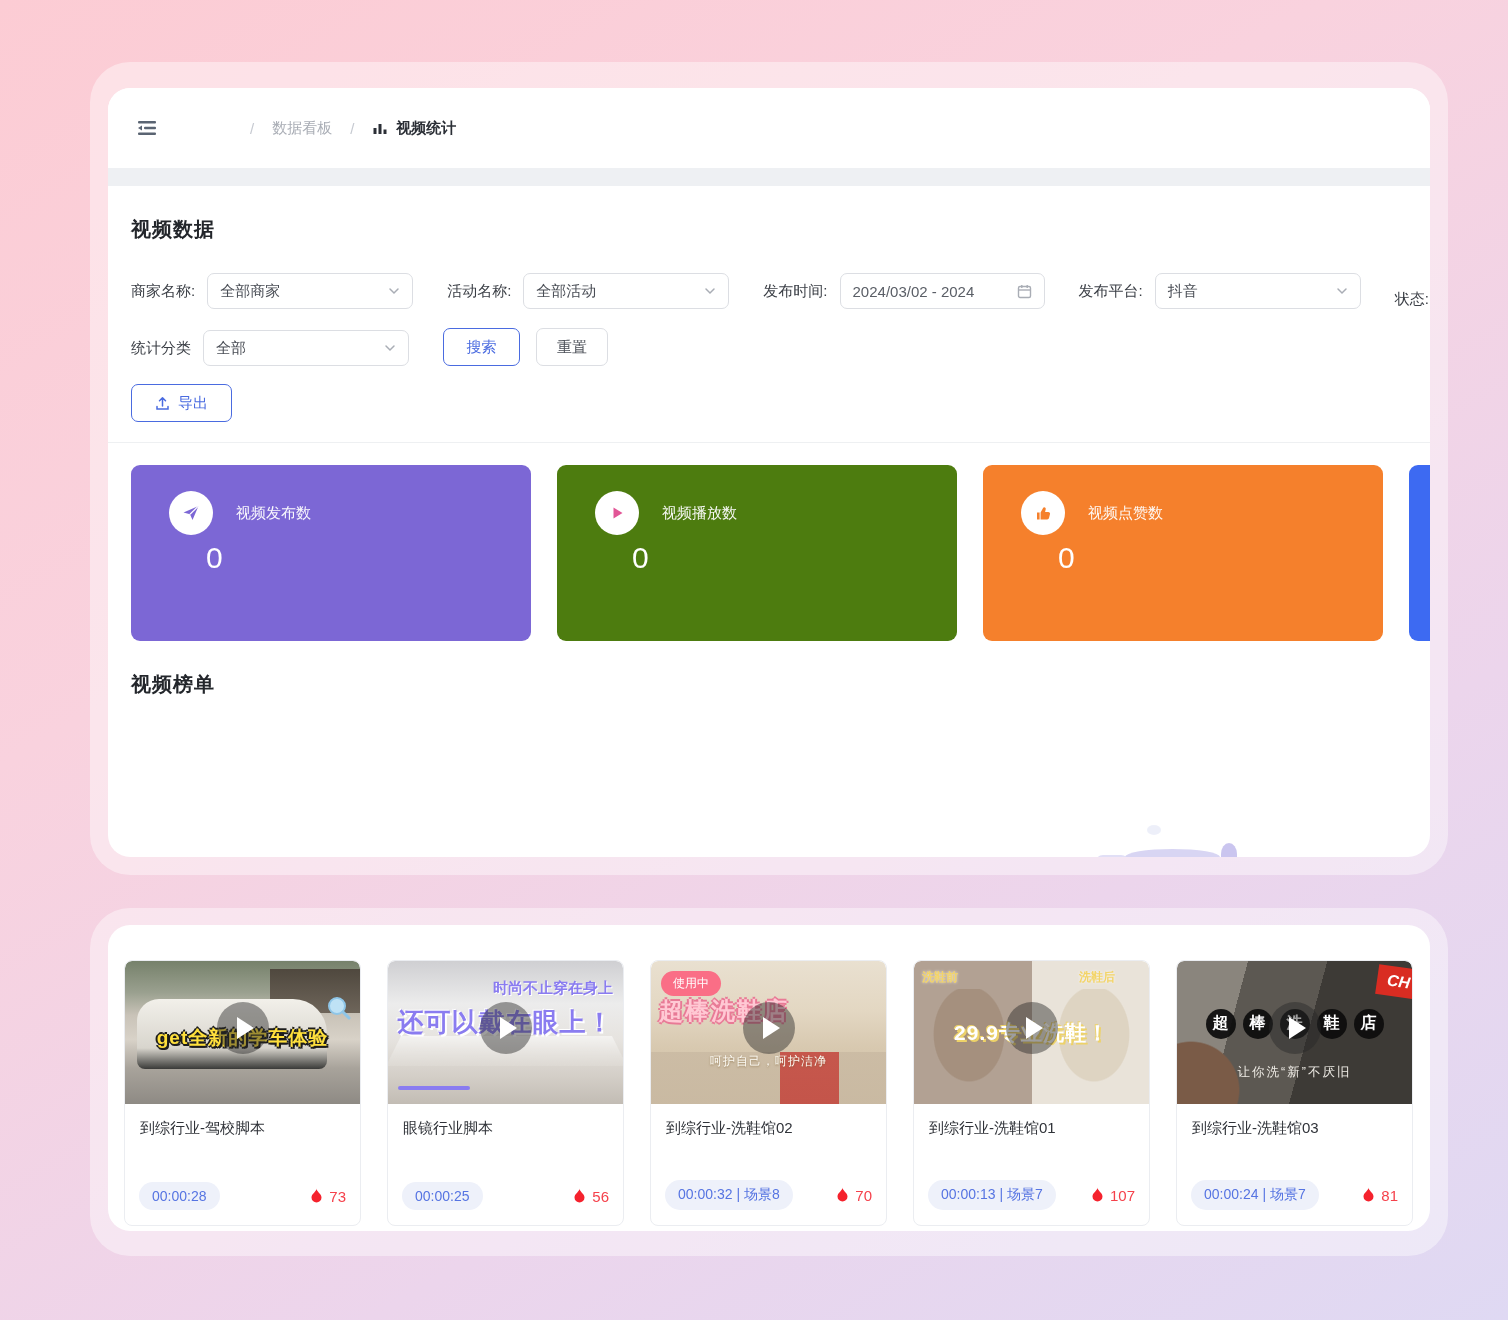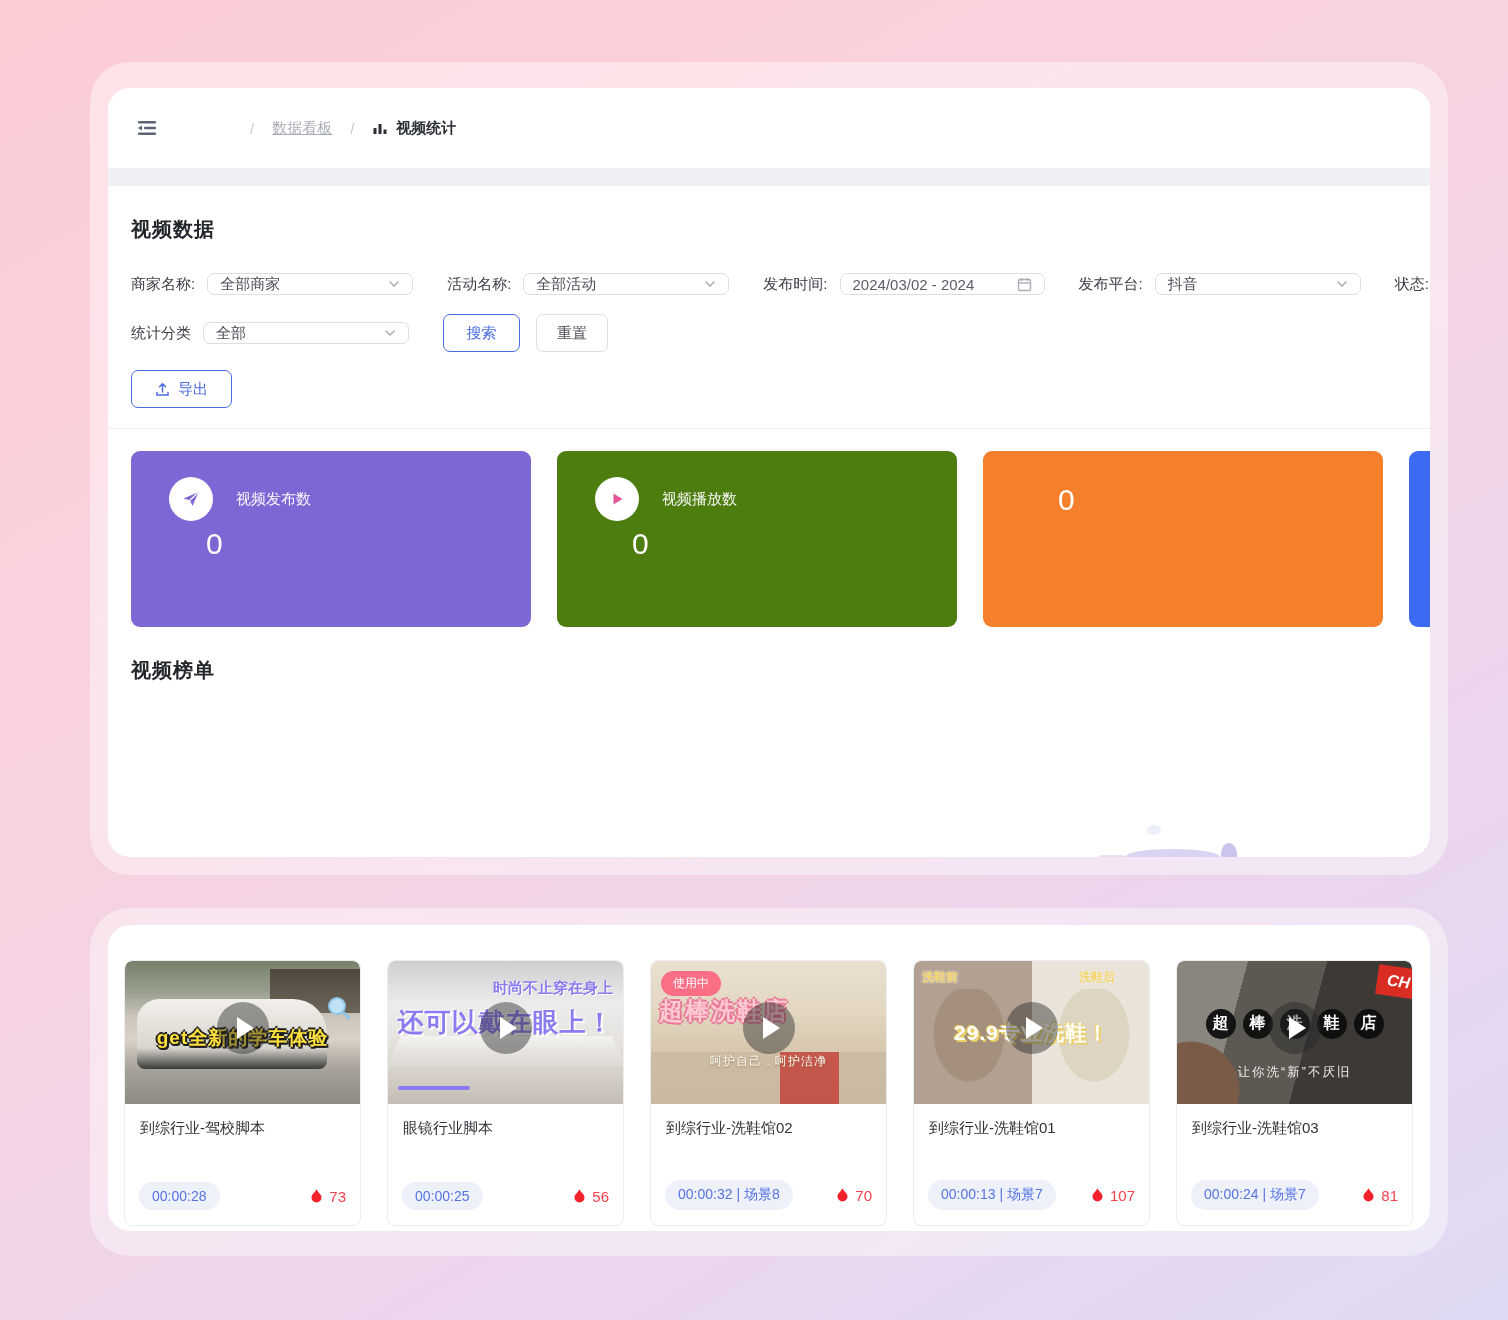--- a/index.html
+++ b/index.html
@@ -14,32 +14,32 @@
   .wrapper-bottom { left:90px; top:908px; width:1358px; height:348px; }
   .panel { position:absolute; background:#fff; border-radius:22px; overflow:hidden; }
   .panel-top { left:108px; top:88px; width:1322px; height:769px; }
   .panel-bottom { left:108px; top:925px; width:1322px; height:306px; }
 
   
   .app-header { height:80px; display:flex; align-items:center; padding:0 26px; background:#fff; }
   .collapse-btn { width:26px; height:26px; display:flex; align-items:center; justify-content:center; cursor:pointer; }
   .breadcrumb { display:flex; align-items:center; margin-left:72px; font-size:15px; }
   .bc-sep { color:#c6cad1; margin:0 18px; }
-  .bc-parent { color:#a9adb5;text-decoration:underline; }
+  .bc-parent { color:#a9adb5; }
   .bc-current { color:#2b2f36; font-weight:700; display:flex; align-items:center; gap:8px; }
   .gray-strip { height:18px; background:#eef0f3; }
 
   
   .content { position:relative; padding:30px 23px 0; height:671px; }
   .page-title { font-size:20px; font-weight:700; color:#23262b; letter-spacing:1px; }
-  .filter-row { display:flex; align-items:center; margin-top:30px; white-space:nowrap; }
+  .filter-row { display:flex; align-items:flex-end; margin-top:30px; white-space:nowrap; }
   .filter-item { display:flex; align-items:center; margin-right:34px; }
   .filter-label { font-size:15px; color:#3a3e45; margin-right:12px; }
   .select-box, .date-box {
-    width:206px; height:22px; border:1px solid #dcdee3; border-radius:7px; background:#fff;
+    width:206px; height:36px; border:1px solid #dcdee3; border-radius:7px; background:#fff;
     display:flex; align-items:center; padding:0 12px; font-size:15px; color:#4a4e56;
     justify-content:space-between; cursor:pointer;
   }
   .date-box { width:205px; color:#5a5e66; }
   .chev { color:#a9adb5; flex:none; }
   .btn { height:38px; border-radius:7px; font-size:15px; display:inline-flex; align-items:center; justify-content:center; cursor:pointer; background:#fff; }
   .btn-search { width:77px; border:1px solid #4a6be0; color:#4a6be0; margin-right:16px; }
   .btn-reset { width:72px; border:1px solid #dcdee3; color:#4a4e56; }
   .btn-export { width:101px; border:1px solid #4a6be0; color:#4a6be0; gap:8px; margin-top:18px; }
   .divider { border-top:1px solid #eef0f2; margin:20px -23px 0; }
@@ -224,20 +224,28 @@
           <span class="stat-icon-circle">
             <svg width="18" height="18" viewBox="0 0 18 18">
                 <path d="M5.5 3.5 L14.5 9 L5.5 14.5 Z" fill="#e25697"></path>
               </svg>
           </span>
           <span class="stat-label">视频播放数</span>
         </div>
         <div class="stat-value">0</div>
       </div>
       <div class="stat-card" style="background:#f5802c;">
+        <div class="stat-head">
+          <span class="stat-icon-circle">
+            <svg width="19" height="19" viewBox="0 0 19 19">
+                <path d="M3 8.5 h2.6 v7 H3 Z M6.6 15.5 h6.6 c.9 0 1.6-.6 1.8-1.4 l1-4 c.3-1.1-.6-2.1-1.7-2.1 h-3.2 l.6-2.8 c.2-.9-.4-1.9-1.4-2 -.5 0-.9.2-1.1.6 L6.6 8.5 Z" fill="#f5802c"></path>
+              </svg>
+          </span>
+          <span class="stat-label">视频点赞数</span>
+        </div>
         <div class="stat-value">0</div>
       </div>
       <div class="stat-card" style="background:#3d6af2;">
 
         <div class="stat-value"></div>
       </div>
     </div>
 
     <div class="ranking-title">视频榜单</div>
 

